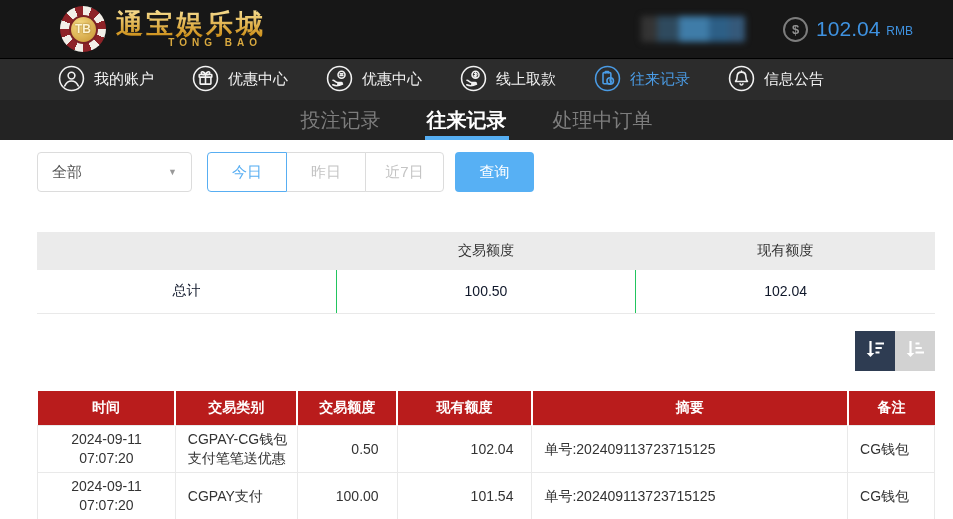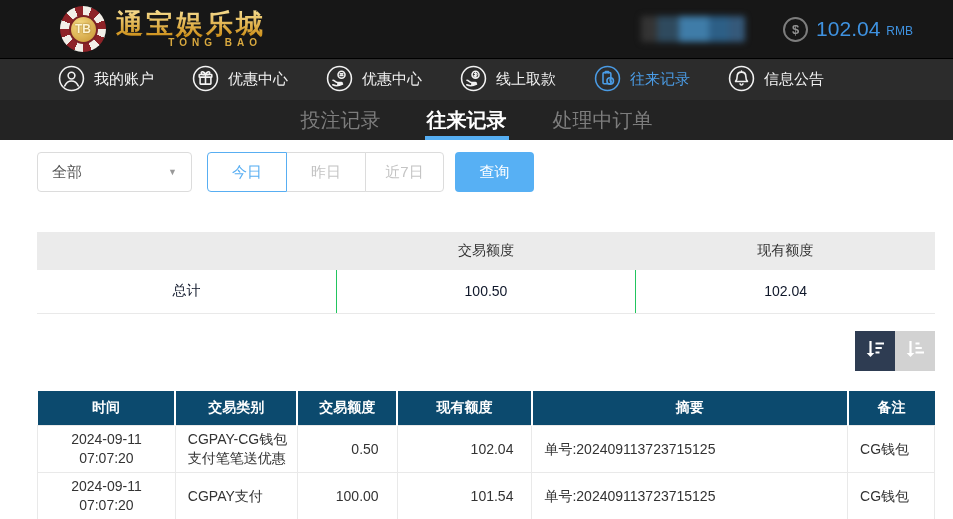--- a/index.html
+++ b/index.html
@@ -94,21 +94,21 @@
   .sort-row { width:898px; margin-top:17px; display:flex; justify-content:flex-end; }
   .sort-btn { width:40px; height:40px; border:none; cursor:pointer; display:flex;
     align-items:center; justify-content:center; padding:0; }
   .sort-btn.dark { background:#2e3c52; }
   .sort-btn.light { background:#d2d2d2; }
   .sort-btn svg { width:24px; height:24px; }
 
   
   .records { margin-top:20px; width:898px; border-collapse:collapse; font-size:14px;
     color:#333; }
-  .records th { height:35px; background:#0c4a6e; color:#fff; font-weight:bold;
+  .records th { height:35px; background:#b91c1c; color:#fff; font-weight:bold;
     font-size:14px; border-right:2px solid #fff; }
   .records th:last-child { border-right:none; }
   .records td { height:44px; border:1px solid #e9e9e9; background:#fff;
     padding:4px 8px; line-height:19px; }
   .records td.c { text-align:center; }
   .records td.r { text-align:right; padding-right:18px; }
   .records td.l { text-align:left; padding-left:12px; }
 </style>
 </head>
 <body>

